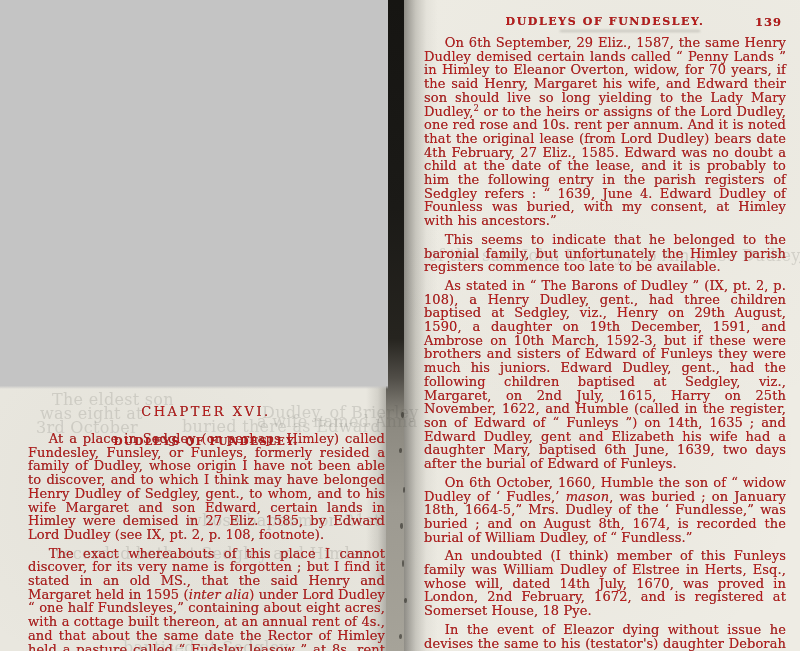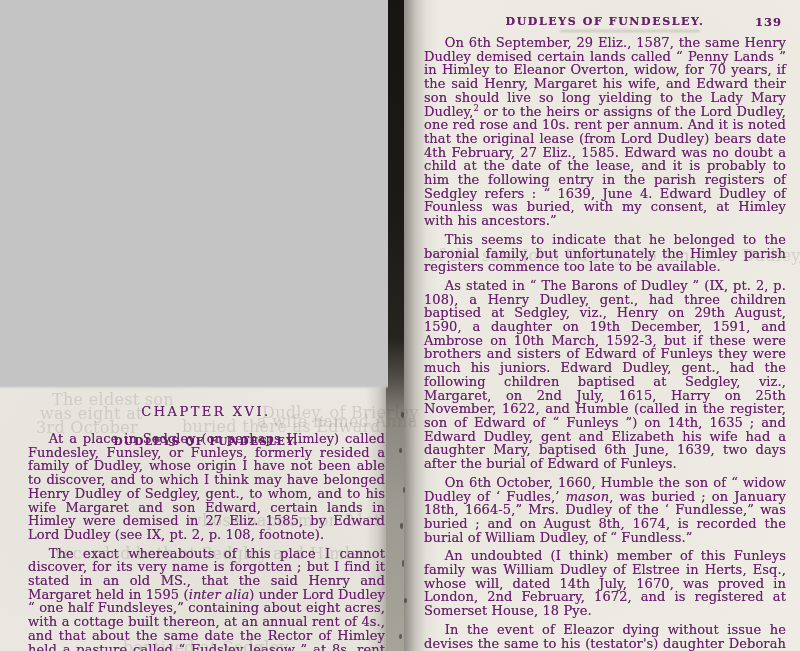--- a/index.html
+++ b/index.html
@@ -49,21 +49,21 @@
   .gray-block::after{ 
     content:"";position:absolute;left:0;bottom:-3px;width:100%;height:3px;
     background:linear-gradient(180deg, rgba(196,196,196,0.9), rgba(196,196,196,0));
   }
   .speck{
     position:absolute;z-index:4;background:rgba(35,33,28,0.55);
     border-radius:50% 40% 50% 45%;filter:blur(0.3px);
   }
 
   
-  .ink{color:#701a75;text-shadow:0 0 0.5px rgba(58,56,50,0.65);}
+  .ink{color:#b91c1c;text-shadow:0 0 0.5px rgba(58,56,50,0.65);}
   .body-col{position:absolute;z-index:5;}
   .para{
     margin:0 0 5px 0;text-indent:1.6em;text-align:justify;
     font-size:13px;line-height:13.7px;letter-spacing:0.1px;
   }
   .rp-header{
     position:absolute;left:424px;top:15px;width:362px;z-index:5;
   }
   .rp-header .running-title{
     display:block;text-align:center;

